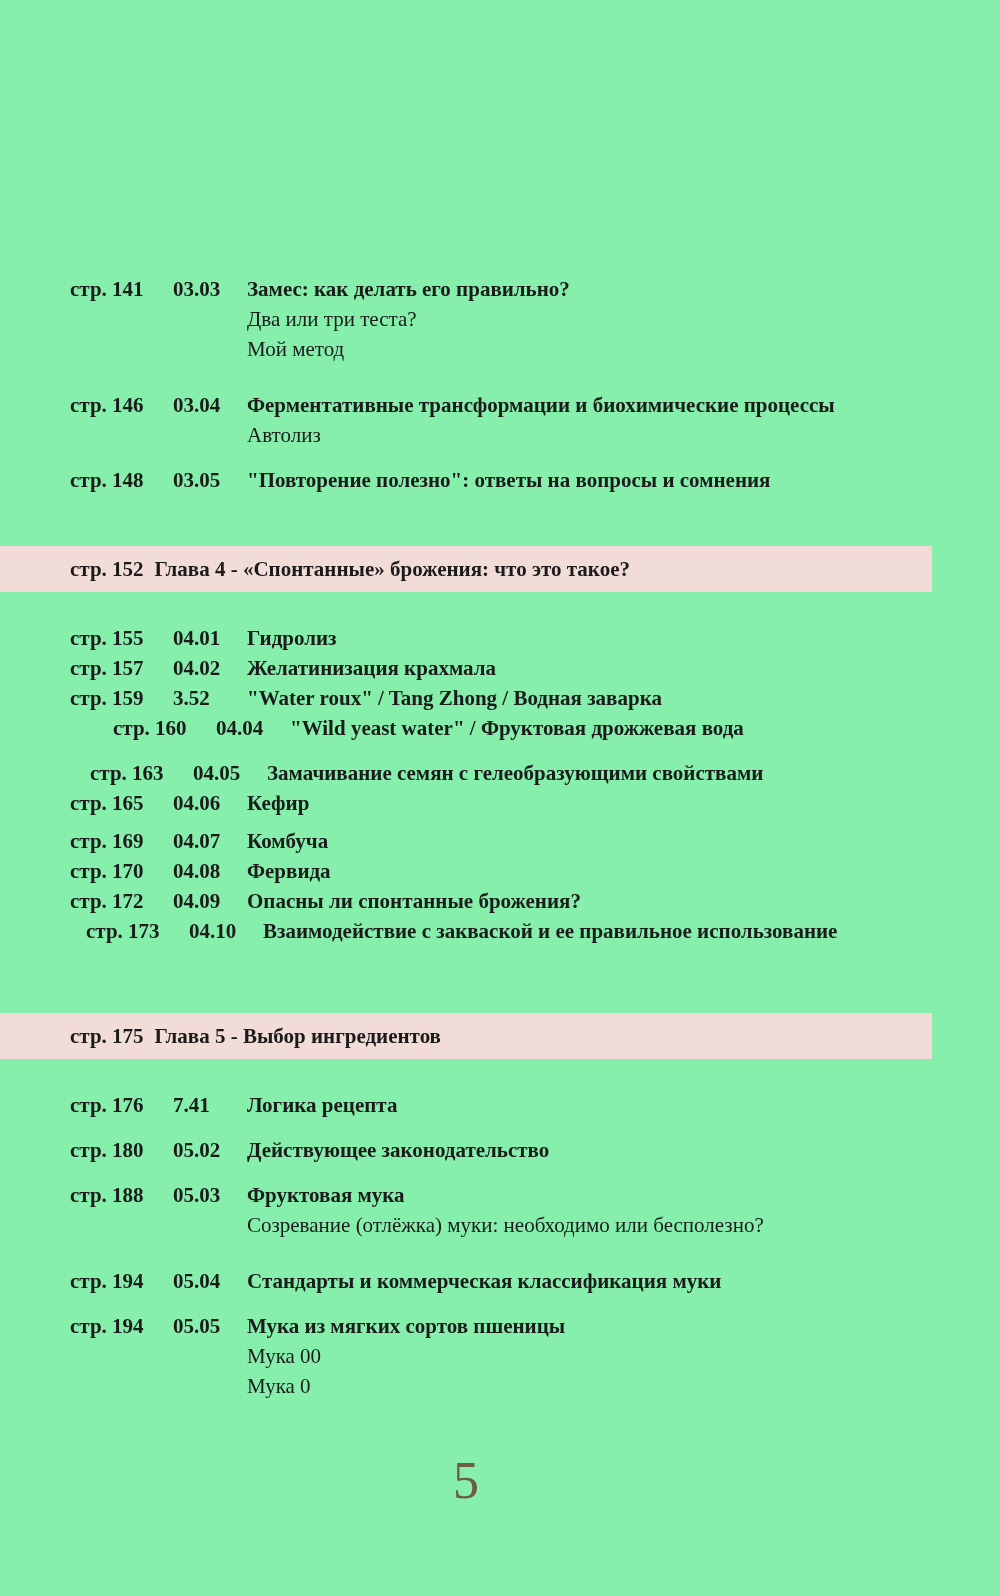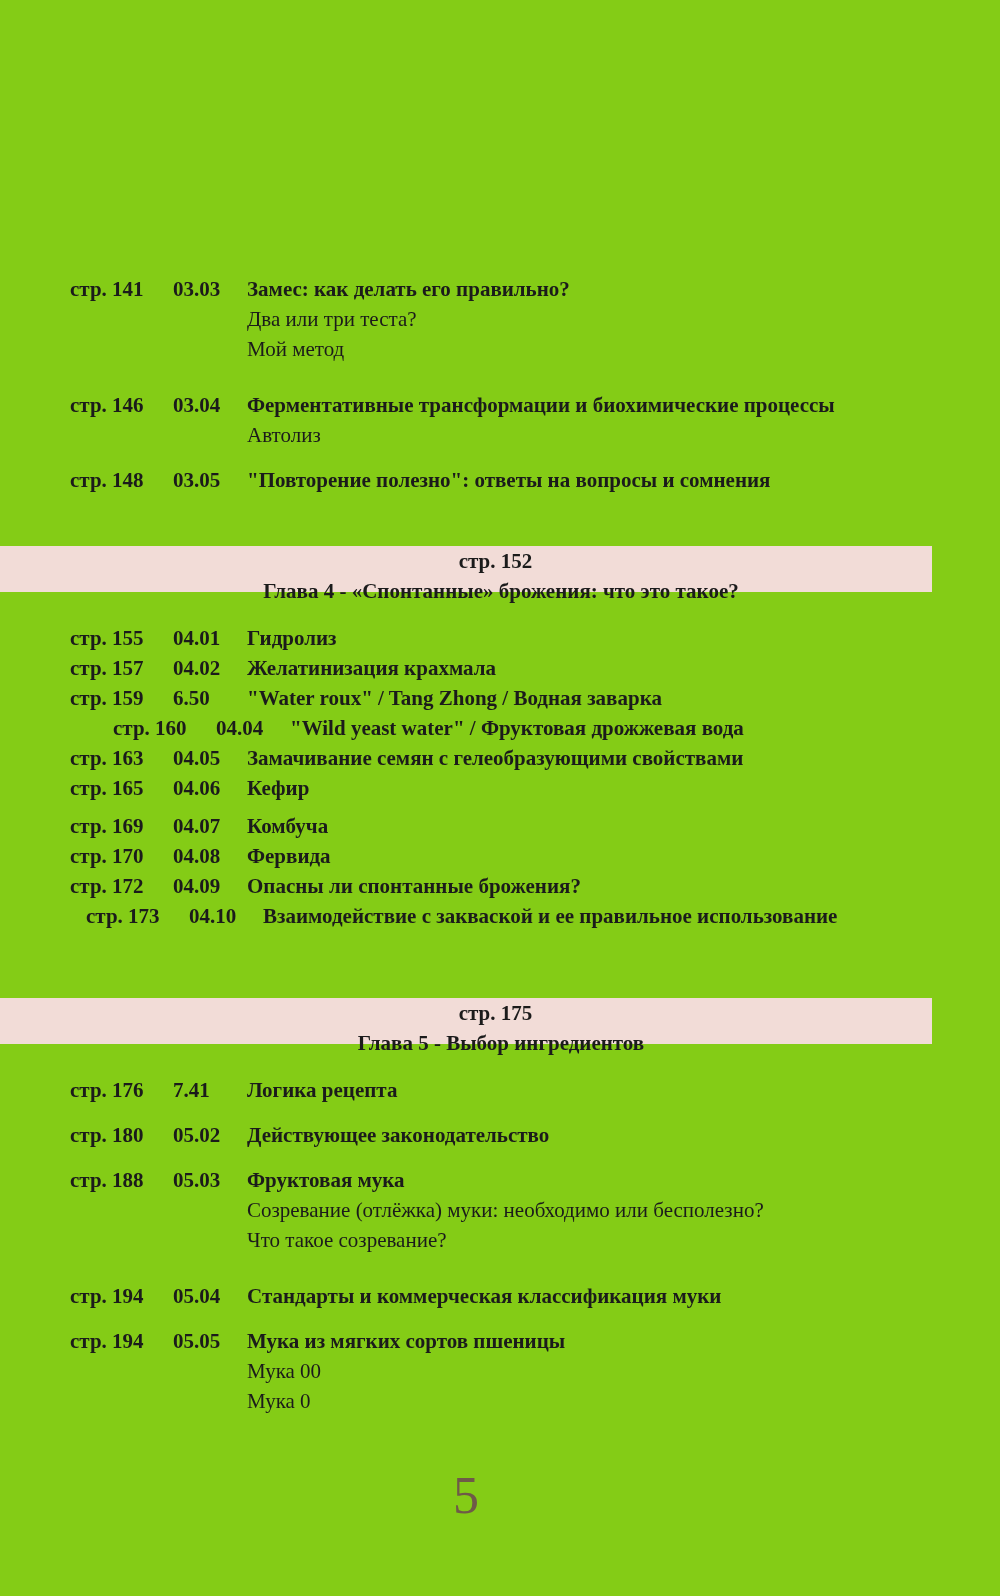--- a/index.html
+++ b/index.html
@@ -9,21 +9,21 @@
     height: 1596px;
     background: #ffffff;
     font-family: "Liberation Serif", "DejaVu Serif", serif;
     color: #1b1b1b;
     overflow: hidden;
   }
   .page {
     position: relative;
     width: 1000px;
     height: 1596px;
-    background: #84cc16;
+    background: #86efac;
   }
   .toc {
     padding-top: 274px;
     font-size: 21px;
     line-height: 30px;
   }
   
   .entry-main {
     display: flex;
     padding-left: 70px;
@@ -49,21 +49,20 @@
   
   .chapter-band {
     width: 932px;
     height: 46px;
     background: #f2dcd7;
     display: flex;
     align-items: center;
     padding-left: 70px;
     box-sizing: border-box;
     font-weight: 700;
-    flex-direction: column;
   }
   .chapter-band .page-ref {
     margin-right: 11px;
     white-space: nowrap;
   }
   .chapter-band .chapter-title {
     white-space: nowrap;
   }
   
   .page-footer {
@@ -121,32 +120,32 @@
       <div class="entry" style="margin-top: 0px;">
         <div class="entry-main">
           <span class="page-ref">стр. 157</span>
           <span class="code">04.02</span>
           <span class="title">Желатинизация крахмала</span>
         </div>
       </div>
       <div class="entry" style="margin-top: 0px;">
         <div class="entry-main">
           <span class="page-ref">стр. 159</span>
-          <span class="code">6.50</span>
+          <span class="code">3.52</span>
           <span class="title">"Water roux" / Tang Zhong / Водная заварка</span>
         </div>
       </div>
       <div class="entry" style="margin-top: 0px; padding-left: 43px;">
         <div class="entry-main">
           <span class="page-ref">стр. 160</span>
           <span class="code">04.04</span>
           <span class="title">"Wild yeast water" / Фруктовая дрожжевая вода</span>
         </div>
       </div>
-      <div class="entry" style="margin-top: 0px;">
+      <div class="entry" style="margin-top: 15px; padding-left: 20px;">
         <div class="entry-main">
           <span class="page-ref">стр. 163</span>
           <span class="code">04.05</span>
           <span class="title">Замачивание семян с гелеобразующими свойствами</span>
         </div>
       </div>
       <div class="entry" style="margin-top: 0px;">
         <div class="entry-main">
           <span class="page-ref">стр. 165</span>
           <span class="code">04.06</span>
@@ -199,21 +198,20 @@
           <span class="title">Действующее законодательство</span>
         </div>
       </div>
       <div class="entry" style="margin-top: 15px;">
         <div class="entry-main">
           <span class="page-ref">стр. 188</span>
           <span class="code">05.03</span>
           <span class="title">Фруктовая мука</span>
         </div>
         <div class="sub-line">Созревание (отлёжка) муки: необходимо или бесполезно?</div>
-        <div class="sub-line">Что такое созревание?</div>
       </div>
       <div class="entry" style="margin-top: 26px;">
         <div class="entry-main">
           <span class="page-ref">стр. 194</span>
           <span class="code">05.04</span>
           <span class="title">Стандарты и коммерческая классификация муки</span>
         </div>
       </div>
       <div class="entry" style="margin-top: 15px;">
         <div class="entry-main">

